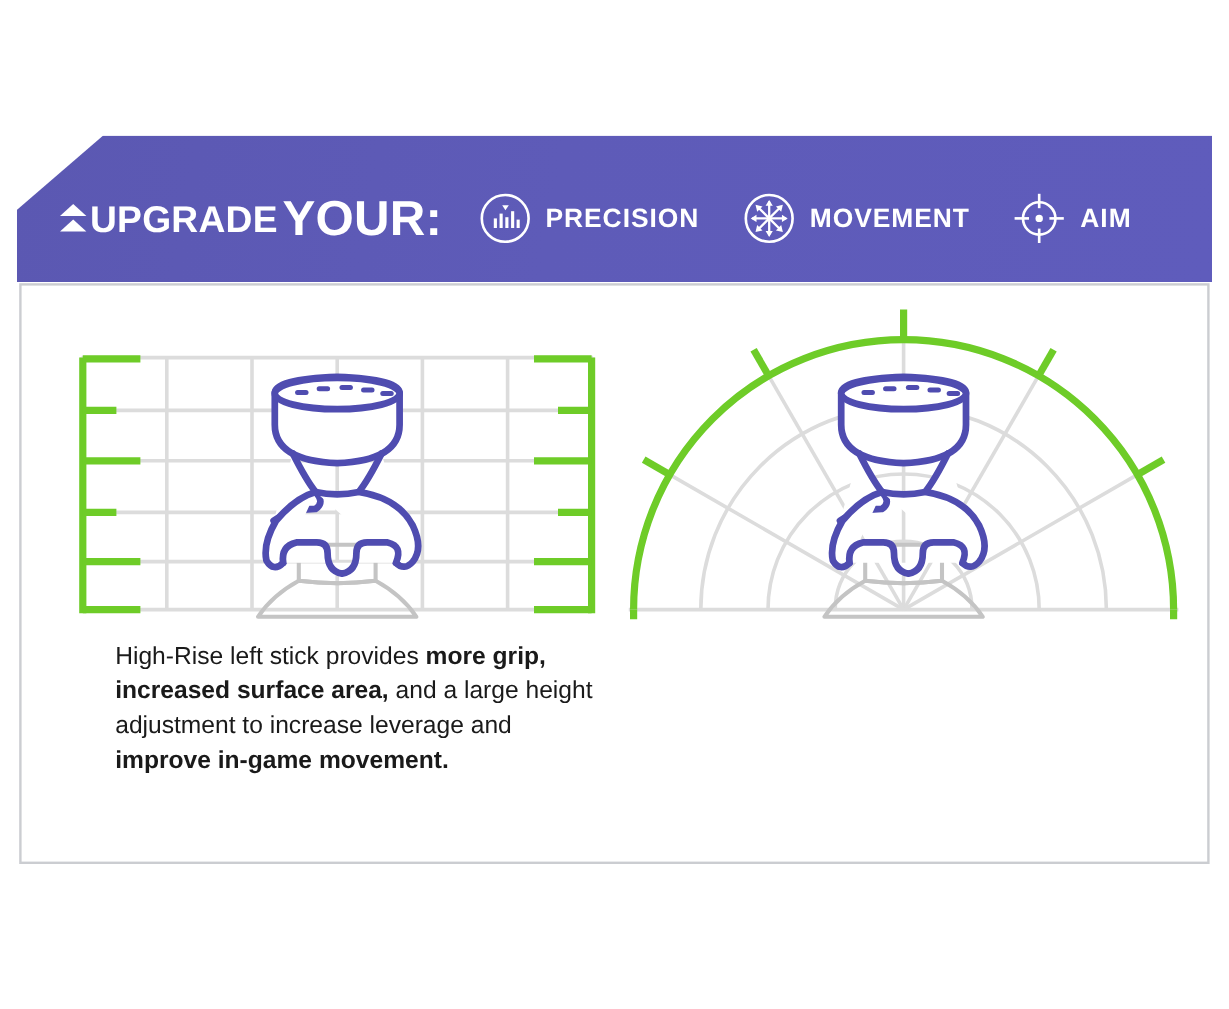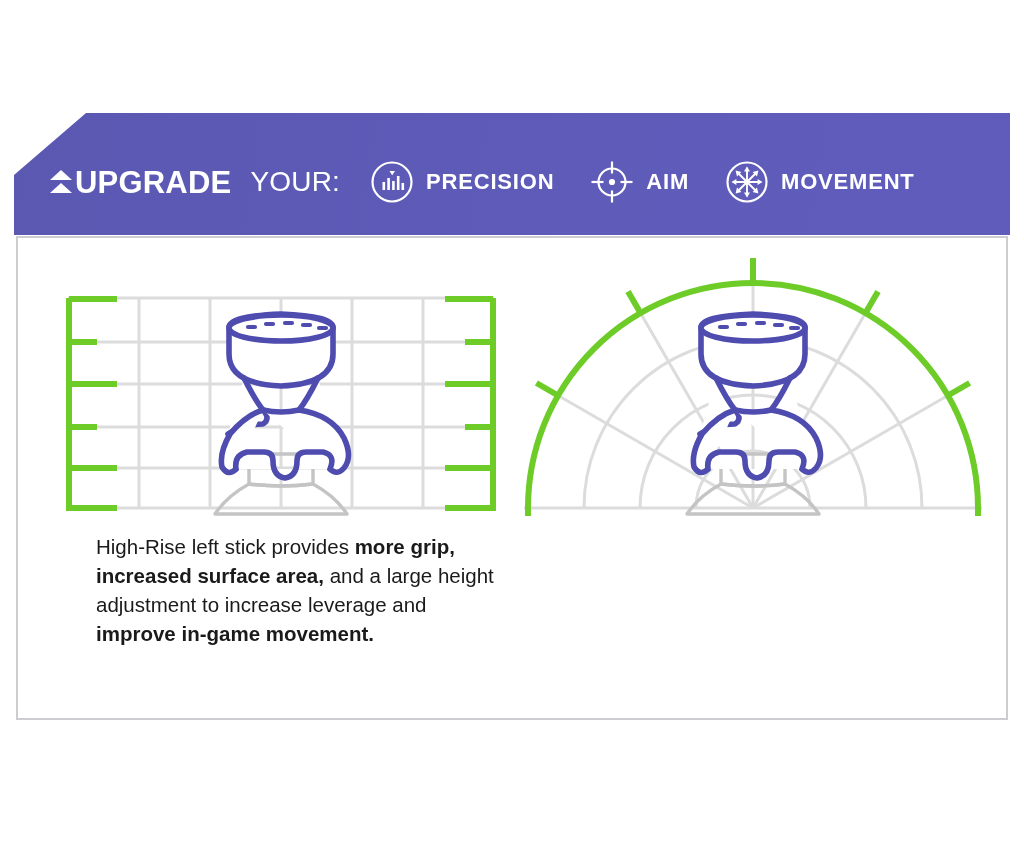--- a/index.html
+++ b/index.html
@@ -86,25 +86,25 @@
   .dbl-arrow .tri.bot { top: 15px; }
 
   .lbl-upgrade {
     font-size: 31px;
     font-weight: 700;
     letter-spacing: 0.2px;
     color: #ffffff;
     line-height: 1;
   }
   .lbl-your {
-    font-size: 28px;
-    font-weight: 400;
+    font-size: 41px;
+    font-weight: 700;
     color: #ffffff;
     line-height: 1;
-    margin-left: 19px;
+    margin-left: 4px;
     letter-spacing: 0.2px;
   }
 
   .feature-list {
     display: flex;
     align-items: center;
     margin-left: 30px;
     margin-top: 16px;
     gap: 36px;
   }
@@ -172,34 +172,20 @@
               <circle cx="22" cy="22" r="19.5" fill="none" stroke="#ffffff" stroke-width="2.2"></circle>
               <rect x="12.5" y="22" width="2.6" height="8" fill="#ffffff"></rect>
               <rect x="17.3" y="18" width="2.6" height="12" fill="#ffffff"></rect>
               <rect x="22.1" y="21" width="2.6" height="9" fill="#ffffff"></rect>
               <rect x="26.9" y="16" width="2.6" height="14" fill="#ffffff"></rect>
               <rect x="31.5" y="23" width="2.6" height="7" fill="#ffffff"></rect>
               <path d="M19.5 11 L25 11 L22.2 15.2 Z" fill="#ffffff"></path>
             </svg>
           </span>
           <span class="feature-label">PRECISION</span>
-        </div>
-
-        <div class="feature">
-          <span class="feature-icon">
-            <svg viewBox="0 0 44 44" width="44" height="44">
-              <circle cx="22" cy="22" r="13.5" fill="none" stroke="#ffffff" stroke-width="2.2"></circle>
-              <circle cx="22" cy="22" r="3.1" fill="#ffffff"></circle>
-              <rect x="20.9" y="1.5" width="2.2" height="12" fill="#ffffff"></rect>
-              <rect x="20.9" y="30.5" width="2.2" height="12" fill="#ffffff"></rect>
-              <rect x="1.5" y="20.9" width="12" height="2.2" fill="#ffffff"></rect>
-              <rect x="30.5" y="20.9" width="12" height="2.2" fill="#ffffff"></rect>
-            </svg>
-          </span>
-          <span class="feature-label">AIM</span>
         </div>
 
         <div class="feature">
           <span class="feature-icon">
             <svg viewBox="0 0 44 44" width="44" height="44">
               <circle cx="22" cy="22" r="19.5" fill="none" stroke="#ffffff" stroke-width="2.2"></circle>
               <g stroke="#ffffff" stroke-width="1.9" fill="none" stroke-linecap="round">
                 <line x1="22" y1="22" x2="22" y2="8.5"></line>
                 <line x1="22" y1="22" x2="22" y2="35.5"></line>
                 <line x1="22" y1="22" x2="8.5" y2="22"></line>
@@ -215,20 +201,34 @@
                 <path d="M6.6 22 L11.4 19 L11.4 25 Z"></path>
                 <path d="M37.4 22 L32.6 25 L32.6 19 Z"></path>
                 <path d="M10.6 10.6 L16.4 12 L12 16.4 Z"></path>
                 <path d="M33.4 33.4 L27.6 32 L32 27.6 Z"></path>
                 <path d="M10.6 33.4 L12 27.6 L16.4 32 Z"></path>
                 <path d="M33.4 10.6 L32 16.4 L27.6 12 Z"></path>
               </g>
             </svg>
           </span>
           <span class="feature-label">MOVEMENT</span>
+        </div>
+
+        <div class="feature">
+          <span class="feature-icon">
+            <svg viewBox="0 0 44 44" width="44" height="44">
+              <circle cx="22" cy="22" r="13.5" fill="none" stroke="#ffffff" stroke-width="2.2"></circle>
+              <circle cx="22" cy="22" r="3.1" fill="#ffffff"></circle>
+              <rect x="20.9" y="1.5" width="2.2" height="12" fill="#ffffff"></rect>
+              <rect x="20.9" y="30.5" width="2.2" height="12" fill="#ffffff"></rect>
+              <rect x="1.5" y="20.9" width="12" height="2.2" fill="#ffffff"></rect>
+              <rect x="30.5" y="20.9" width="12" height="2.2" fill="#ffffff"></rect>
+            </svg>
+          </span>
+          <span class="feature-label">AIM</span>
         </div>
 
       </div>
     </div>
   </div>
 
   <div id="card">
 
     <div class="panel" id="panel-left">
       <svg class="fig" width="460" height="280" viewBox="0 0 460 280">

